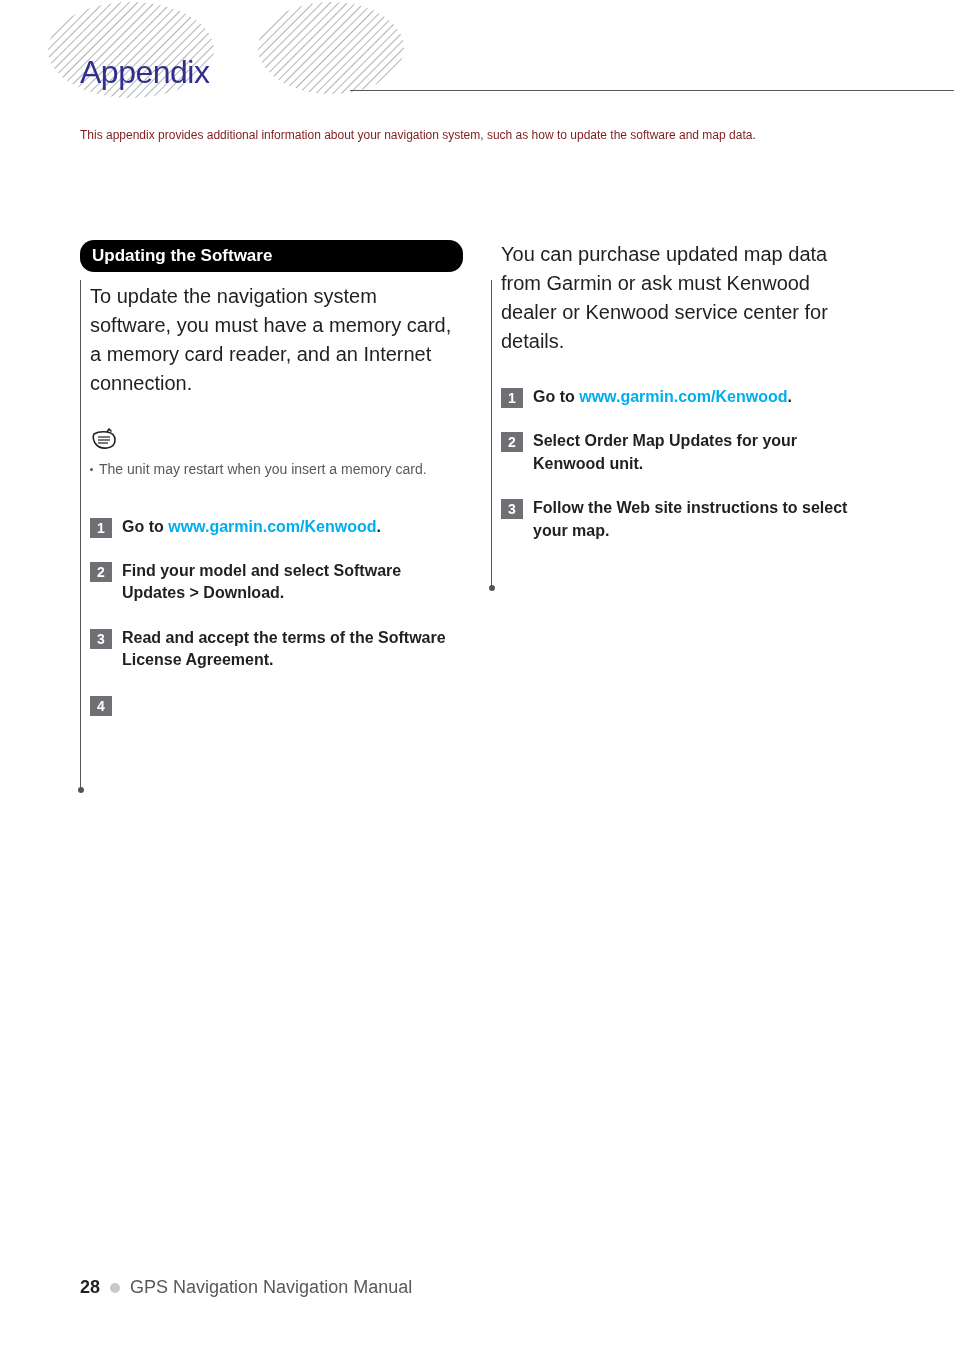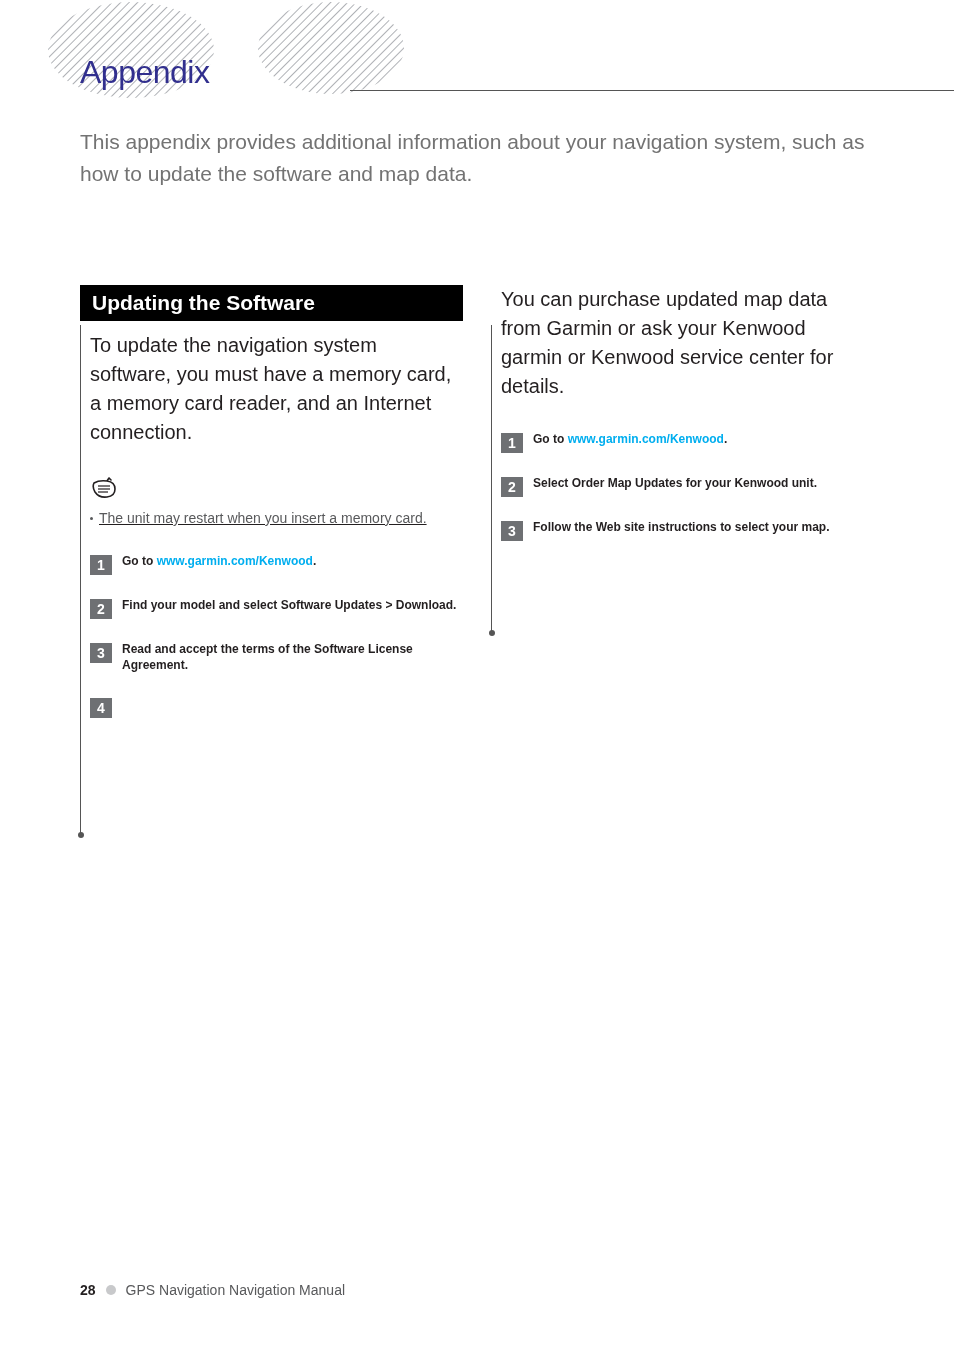--- a/index.html
+++ b/index.html
@@ -31,51 +31,51 @@
   .title-rule {
     position: absolute;
     top: 90px;
     left: 350px;
     right: 0;
     height: 1px;
     background: #555;
   }
   .intro {
     padding: 16px 80px 0 80px;
-    font-size: 21px;
+    font-size: 12px;
     line-height: 1.5;
-    color: #737373;
+    color: #7f1d1d;
   }
   .columns {
     display: flex;
     gap: 28px;
     padding: 96px 80px 0 80px;
   }
   .col {
     flex: 1;
     position: relative;
   }
   .section-heading {
     background: #000;
     color: #fff;
     font-weight: 700;
-    font-size: 21px;
+    font-size: 17px;
     padding: 6px 12px;
     margin-bottom: 10px;
+    border-radius: 14px;
   }
   .section-intro {
     font-size: 20px;
     line-height: 1.45;
     padding: 0 4px 0 10px;
     margin-bottom: 30px;
   }
   .note-block {
     padding: 0 4px 0 10px;
-    margin-bottom: 24px;
-    text-decoration: underline;
+    margin-bottom: 36px;
   }
   .note-icon {
     margin-bottom: 4px;
   }
   .note-text {
     font-size: 14px;
     color: #58595b;
     line-height: 1.4;
   }
   .bullet-dot {
@@ -99,21 +99,21 @@
     background: #6e7073;
     color: #fff;
     font-weight: 700;
     font-size: 14px;
     display: flex;
     align-items: center;
     justify-content: center;
     margin-top: 2px;
   }
   .step-text {
-    font-size: 12px;
+    font-size: 16px;
     font-weight: 700;
     line-height: 1.4;
   }
   .link {
     color: #00aeef;
     font-weight: 700;
   }
   .col-rule {
     position: absolute;
     left: 0;
@@ -127,21 +127,21 @@
     bottom: -3px;
     width: 6px;
     height: 6px;
     border-radius: 50%;
     background: #555;
   }
   .footer {
     position: absolute;
     bottom: 56px;
     left: 80px;
-    font-size: 14px;
+    font-size: 18px;
     color: #58595b;
     display: flex;
     align-items: center;
     gap: 10px;
   }
   .footer-page {
     font-weight: 700;
     color: #231f20;
   }
   .footer-dot {
@@ -225,21 +225,21 @@
     <div class="step">
       <div class="step-num">4</div>
     </div>
   </div>
 
   <div class="col">
     <div class="col-rule" style="height:308px;">
       <div class="col-rule-dot"></div>
     </div>
 
-    <p class="section-intro">You can purchase updated map data from Garmin or ask your Kenwood garmin or Kenwood service center for details.</p>
+    <p class="section-intro">You can purchase updated map data from Garmin or ask must Kenwood dealer or Kenwood service center for details.</p>
 
     <div class="step">
       <div class="step-num">1</div>
       <div class="step-text">
         <span>Go to </span><a class="link">www.garmin.com/Kenwood</a><span>.</span>
       </div>
     </div>
 
     <div class="step">
       <div class="step-num">2</div>

